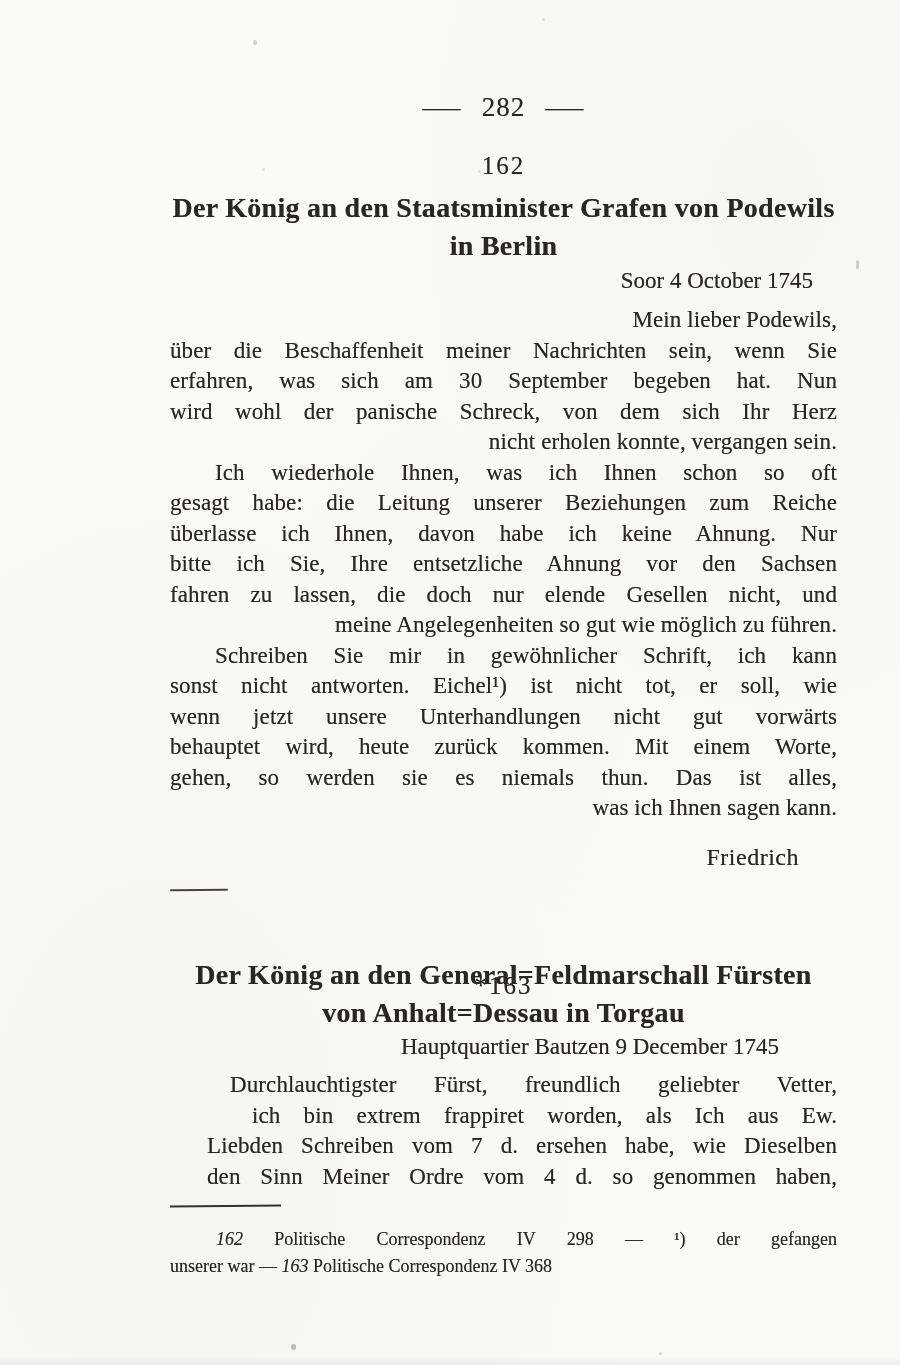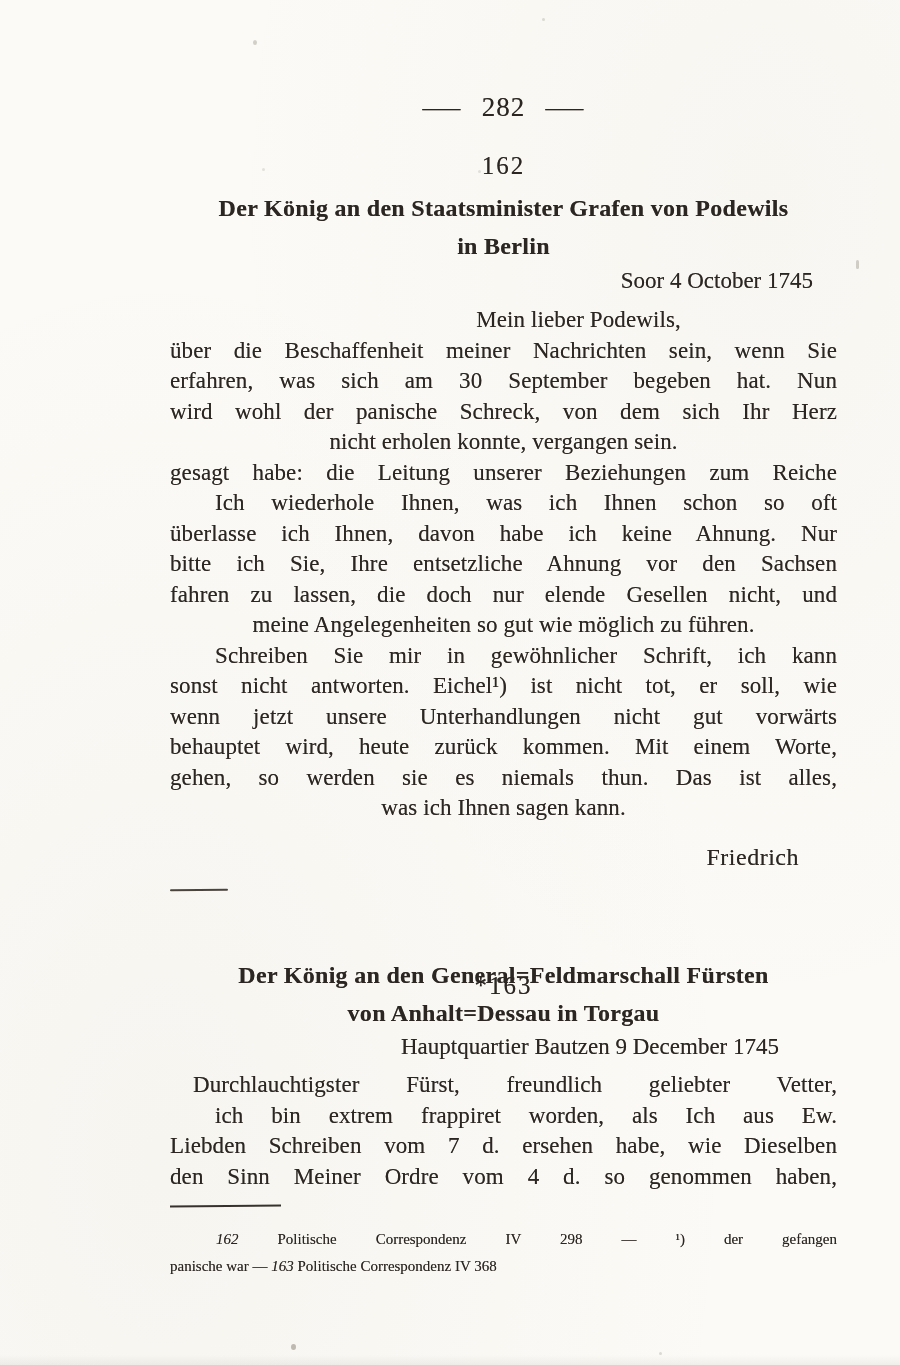--- a/index.html
+++ b/index.html
@@ -25,46 +25,46 @@
   .textblock > div{ position:absolute; left:0; right:0; }
 
   
   .pagehead{ top:92px; display:flex; justify-content:center; align-items:center;
              gap:26px; font-size:27px; letter-spacing:1px; }
   .pagehead .dash{ transform:scaleX(1.4); }
 
   
   .letter-no{ text-align:center; font-size:25px; letter-spacing:2px; }
   .no-162{ top:152px; } .no-163{ top:972px; }
-  .title{ text-align:center; font-weight:bold; font-size:24px; line-height:38px;
+  .title{ text-align:center; font-weight:bold; font-size:28px; line-height:38px;
           letter-spacing:0.3px; }
   .title-162{ top:189px; } .title-163{ top:956px; }
   .dateline{ text-align:right; font-size:23px; }
   .date-162{ top:268px; padding-right:24px; }
   .date-163{ top:1034px; padding-right:58px; }
 
   
   .flow{ font-size:23px; line-height:30.5px; letter-spacing:0.1px; }
-  .flow-162{ top:305px; } .flow-163{ top:1070px; }
-  .line{ text-align:center; }
+  .flow-162{ top:305px; } .flow-163{ top:1070px;margin-left:37px; }
+  .line{ text-align:right; }
   .line.jf{ text-align:justify; text-align-last:justify; }
   .line.ind{ text-indent:45px; }
   .salutation-162{ text-indent:150px; }
   .salutation-163{ text-indent:23px; text-align:justify; text-align-last:justify; }
   .signature{ top:844px; text-align:right; padding-right:38px; font-size:24px;
               letter-spacing:0.5px; }
 
   
   .letter-sep{ top:889px; left:218px; width:58px; height:2px; right:auto;
                background:#4a443d; transform:rotate(-0.6deg); border-radius:1px; }
   .fn-rule{ top:1205px; left:0; width:111px; height:2.4px; right:auto;
             background:#36312c; transform:rotate(-0.4deg); }
 
   
-  .footnote{ top:1226px; font-size:15px; line-height:27px;font-family:Liberation Serif, serif; }
+  .footnote{ top:1226px; font-size:18px; line-height:27px;font-family:Liberation Serif, serif; }
   .fn-line1{ text-indent:46px; text-align:justify; text-align-last:justify; }
   .it{ font-style:italic; }
 
   
   .textblock{ text-shadow:0 0 0.5px rgba(43,38,34,0.55); }
 
   
   .speck{ position:absolute; background:#857d70; border-radius:50%; }
   .sp1{ left:253px; top:40px;  width:4px; height:5px; opacity:.35; }
   .sp2{ left:542px; top:18px;  width:3px; height:3px; opacity:.25; }
@@ -97,22 +97,22 @@
       <div class="line salutation-162">Mein lieber Podewils,</div>
       <div>
 
           <div class="line jf">über die Beschaffenheit meiner Nachrichten sein, wenn Sie</div>
           <div class="line jf">erfahren, was sich am 30 September begeben hat. Nun</div>
           <div class="line jf">wird wohl der panische Schreck, von dem sich Ihr Herz</div>
           <div class="line">nicht erholen konnte, vergangen sein.</div>
         </div>
       <div>
 
-      <div class="line jf">gesagt habe: die Leitung unserer Beziehungen zum Reiche</div>
-          <div class="line ind jf">Ich wiederhole Ihnen, was ich Ihnen schon so oft</div>
+      <div class="line ind jf">Ich wiederhole Ihnen, was ich Ihnen schon so oft</div>
+          <div class="line jf">gesagt habe: die Leitung unserer Beziehungen zum Reiche</div>
           <div class="line jf">überlasse ich Ihnen, davon habe ich keine Ahnung. Nur</div>
           <div class="line jf">bitte ich Sie, Ihre entsetzliche Ahnung vor den Sachsen</div>
           <div class="line jf">fahren zu lassen, die doch nur elende Gesellen nicht, und</div>
           <div class="line">meine Angelegenheiten so gut wie möglich zu führen.</div>
         </div>
       <div>
 
       <div class="line ind jf">Schreiben Sie mir in gewöhnlicher Schrift, ich kann</div>
           <div class="line jf">sonst nicht antworten. Eichel¹) ist nicht tot, er soll, wie</div>
           <div class="line jf">wenn jetzt unsere Unterhandlungen nicht gut vorwärts</div>
@@ -143,21 +143,21 @@
         </div>
     </div>
 
     <div class="fn-rule"></div>
     <div class="footnote">
       <div class="fn-line1">
         
       <span class="it">162</span><span> Politische Correspondenz IV 298 — ¹) der gefangen</span></div>
       <div class="fn-line2">
         
-      <span>panische war — </span><span class="it">163</span><span> Politische Correspondenz IV 368</span></div>
+      <span>unserer war — </span><span class="it">163</span><span> Politische Correspondenz IV 368</span></div>
     </div>
   </div>
 
   <div class="speck sp1"></div>
   <div class="speck sp2"></div>
   <div class="speck sp3"></div>
   <div class="speck sp4"></div>
   <div class="speck sp5"></div>
   <div class="speck sp6"></div>
   <div class="speck sp7"></div>

